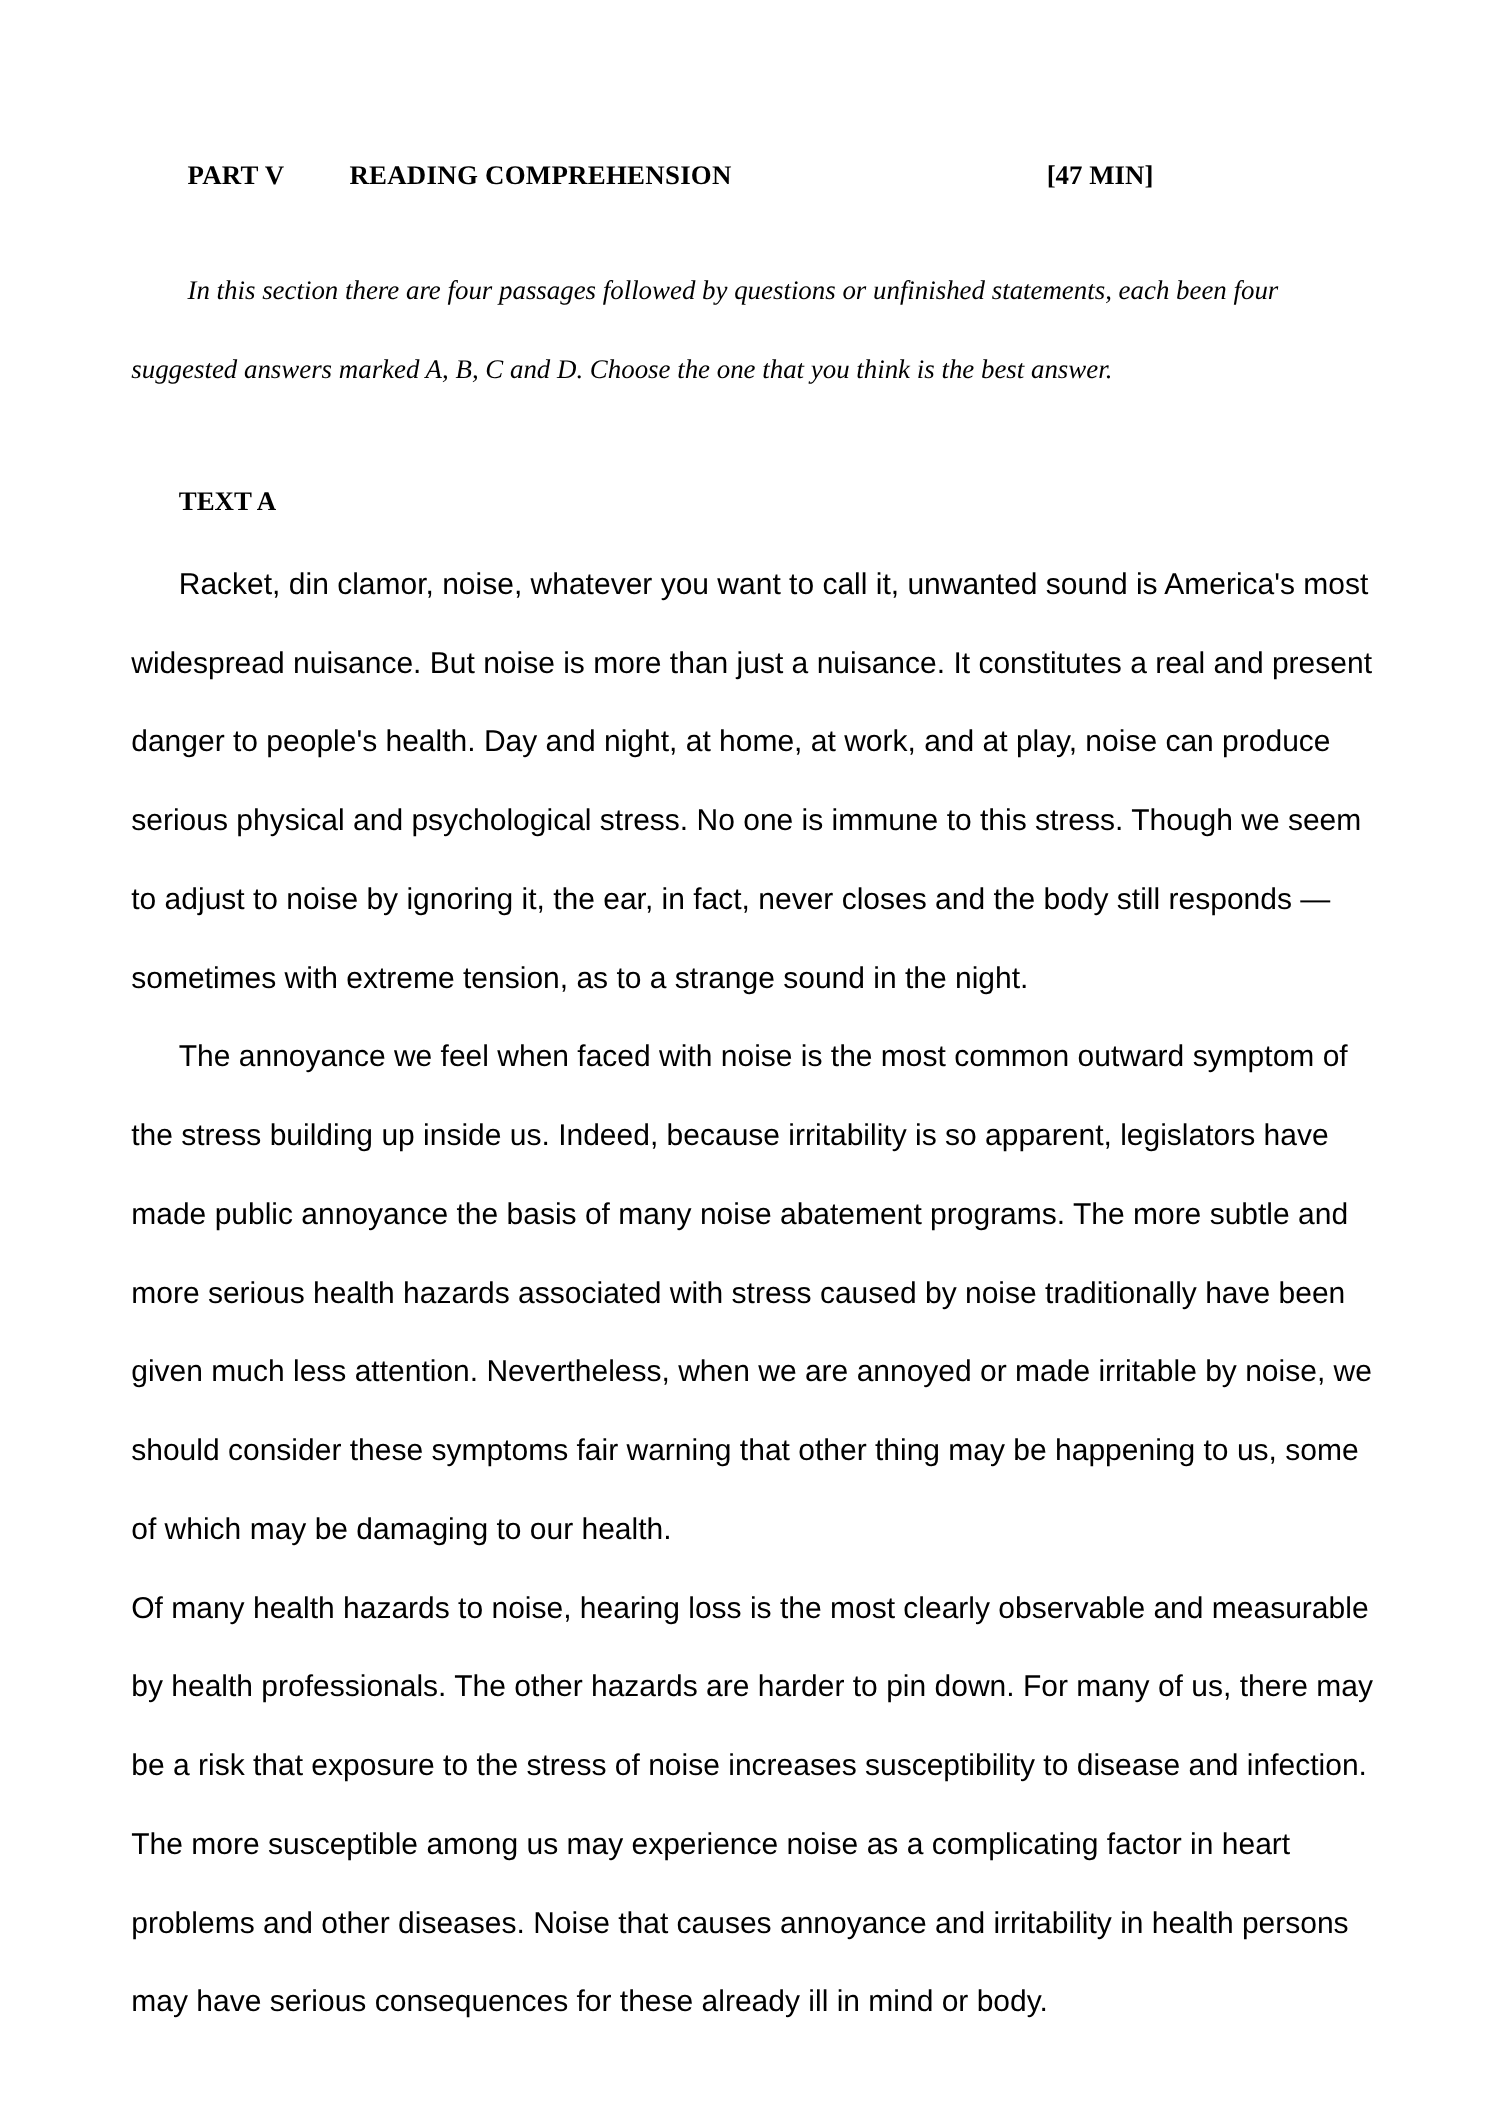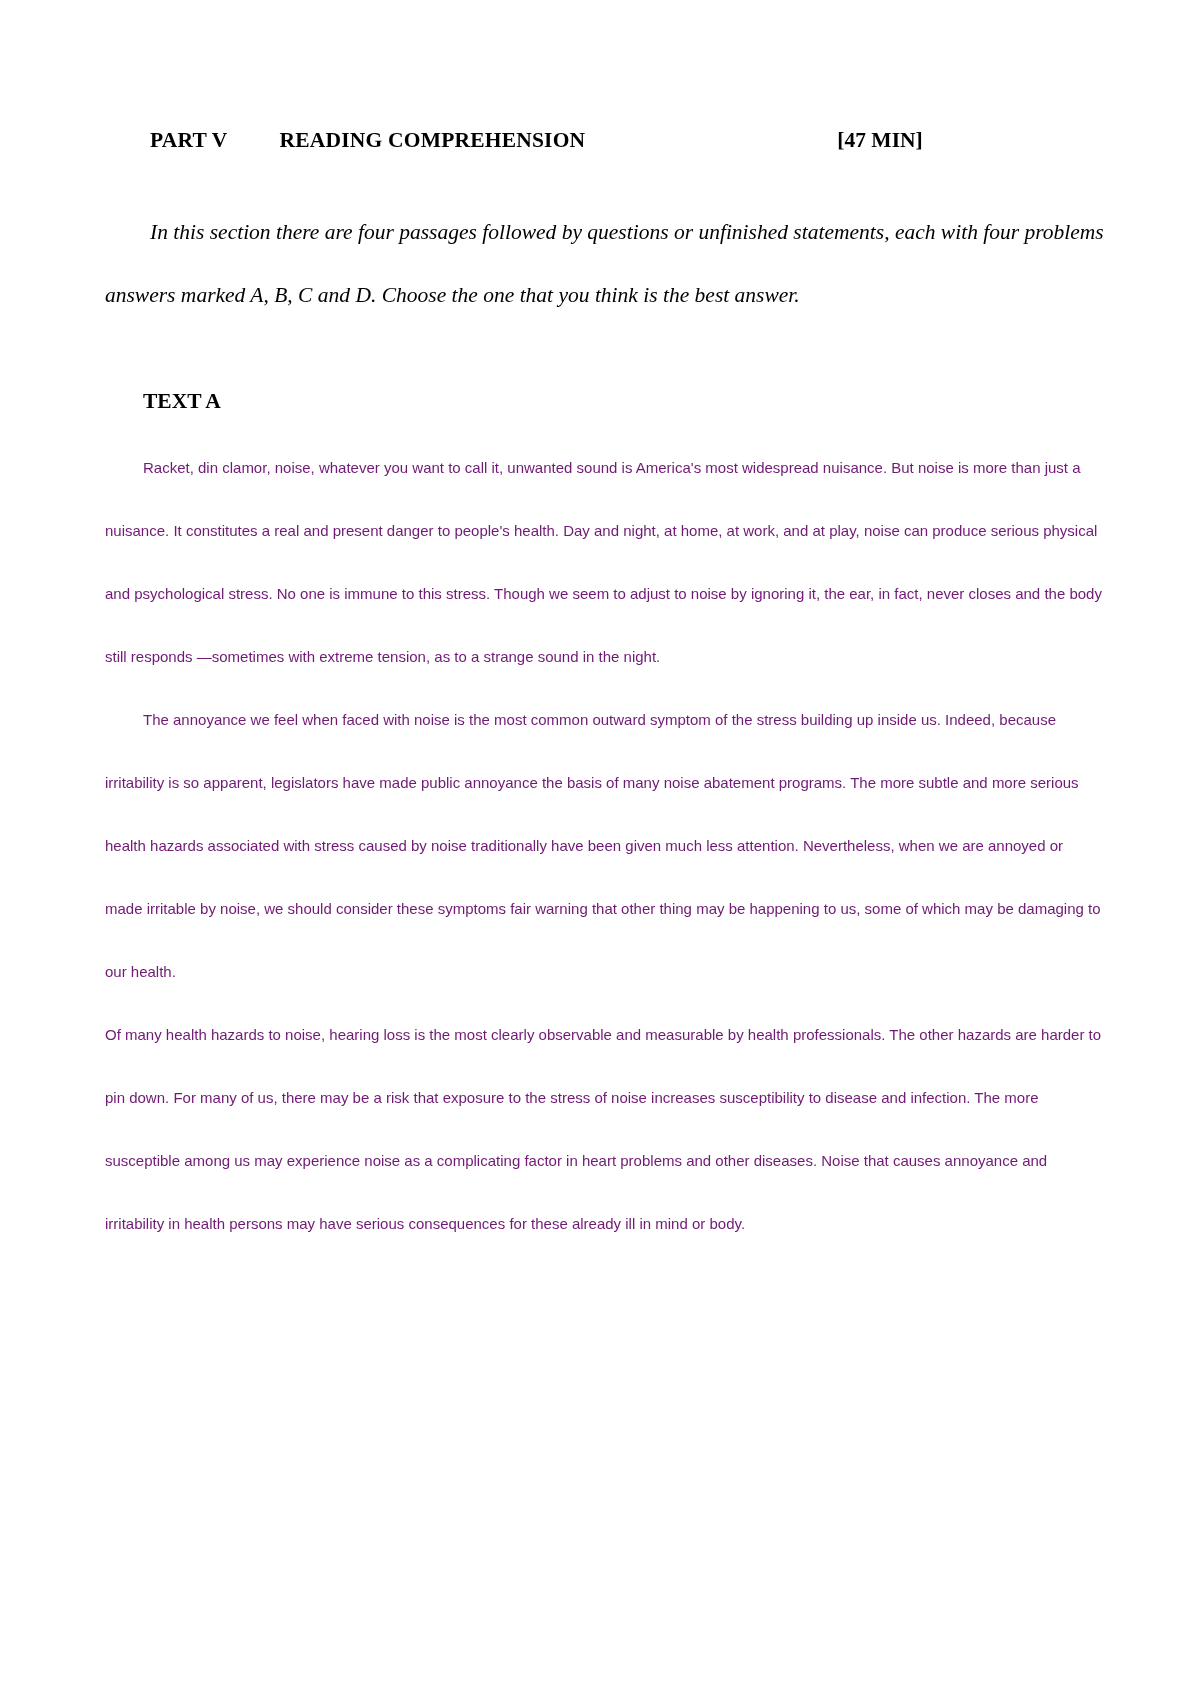--- a/index.html
+++ b/index.html
@@ -65,46 +65,46 @@
   }
   .text-a {
     font-family: "Liberation Serif", serif;
     font-weight: bold;
     font-size: 21.5px;
     margin-top: 62px;
     margin-left: 38px;
   }
   .body-text {
     font-family: "Liberation Sans", sans-serif;
-    font-size: 15px;
+    font-size: 24px;
     line-height: 63px;
     margin-top: 22px;
     text-align: left;
-    color: #701a75;
+    color: #000000;
   }
   .body-text p {
     margin: 0;
     padding: 0;
   }
   .indent {
     text-indent: 38px;
   }
 </style>
 </head>
 <body>
 
 <div class="page">
 
   <div class="header-row">
     <span class="part-label">PART V</span>
     <span class="part-title">READING COMPREHENSION</span>
     <span class="time-label">[47 MIN]</span>
   </div>
 
-  <div class="instructions">In this section there are four passages followed by questions or unfinished statements, each with four problems answers marked A, B, C and D. Choose the one that you think is the best answer.</div>
+  <div class="instructions">In this section there are four passages followed by questions or unfinished statements, each been four suggested answers marked A, B, C and D. Choose the one that you think is the best answer.</div>
 
   <div class="text-a">TEXT A</div>
 
   <div class="body-text">
     <p class="indent">Racket, din clamor, noise, whatever you want to call it, unwanted sound is America's most widespread nuisance. But noise is more than just a nuisance. It constitutes a real and present danger to people's health. Day and night, at home, at work, and at play, noise can produce serious physical and psychological stress. No one is immune to this stress. Though we seem to adjust to noise by ignoring it, the ear, in fact, never closes and the body still responds  —sometimes with extreme tension, as to a strange sound in the night.</p>
     <p class="indent">The annoyance we feel when faced with noise is the most common outward symptom of the stress building up inside us. Indeed, because irritability is so apparent, legislators have made public annoyance the basis of many noise abatement programs. The more subtle and more serious health hazards associated with stress caused by noise traditionally have been given much less attention. Nevertheless, when we are annoyed or made irritable by noise, we should consider these symptoms fair warning that other thing may be happening to us, some of which may be damaging to our health.</p>
     <p>Of many health hazards to noise, hearing loss is the most clearly observable and measurable by health professionals. The other hazards are harder to pin down. For many of us, there may be a risk that exposure to the stress of noise increases susceptibility to disease and infection. The more susceptible among us may experience noise as a complicating factor in heart problems and other diseases. Noise that causes annoyance and irritability in health persons may have serious consequences for these already ill in mind or body.</p>
   </div>
 
 </div>

